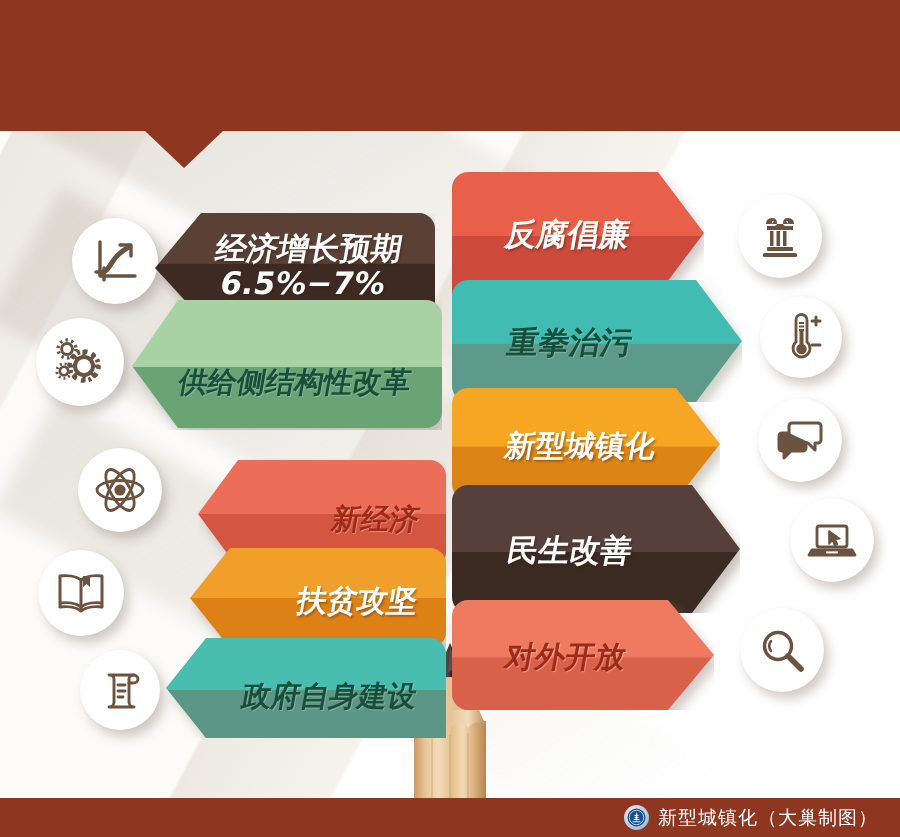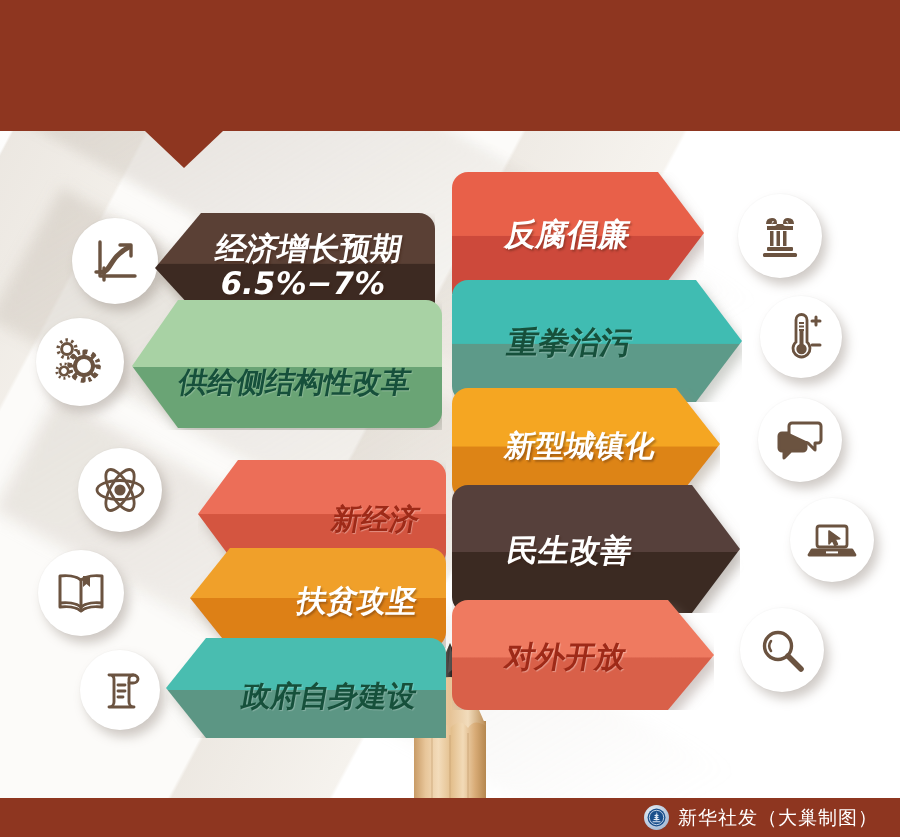--- a/index.html
+++ b/index.html
@@ -434,16 +434,16 @@
   </div>
 
   <div class="footer">
     <span class="xinhua-logo">
       <svg width="19" height="19" viewBox="0 0 19 19">
         <circle cx="9.5" cy="9.5" r="9" fill="#1a4f8c"></circle>
         <circle cx="9.5" cy="9.5" r="7.2" fill="none" stroke="#e6eef7" stroke-width="0.8"></circle>
         <path d="M9.5 3.4 L10.5 6.2 L9.5 6.2 Z M7.5 7 h4 v0.9 h-4 Z M7.5 9 h4 v0.9 h-4 Z M6.6 11 h5.8 v1 H6.6 Z M8.6 6.2 h1.8 v6.4 H8.6 Z M5.6 13.2 h7.8 v1 H5.6 Z" fill="#dfe9f5"></path>
       </svg>
     </span>
-    <span class="footer-credit">新华社发（大巢制图）</span>
+    <span class="footer-credit">新型城镇化（大巢制图）</span>
   </div>
 
 </div>
 
 </body></html>

